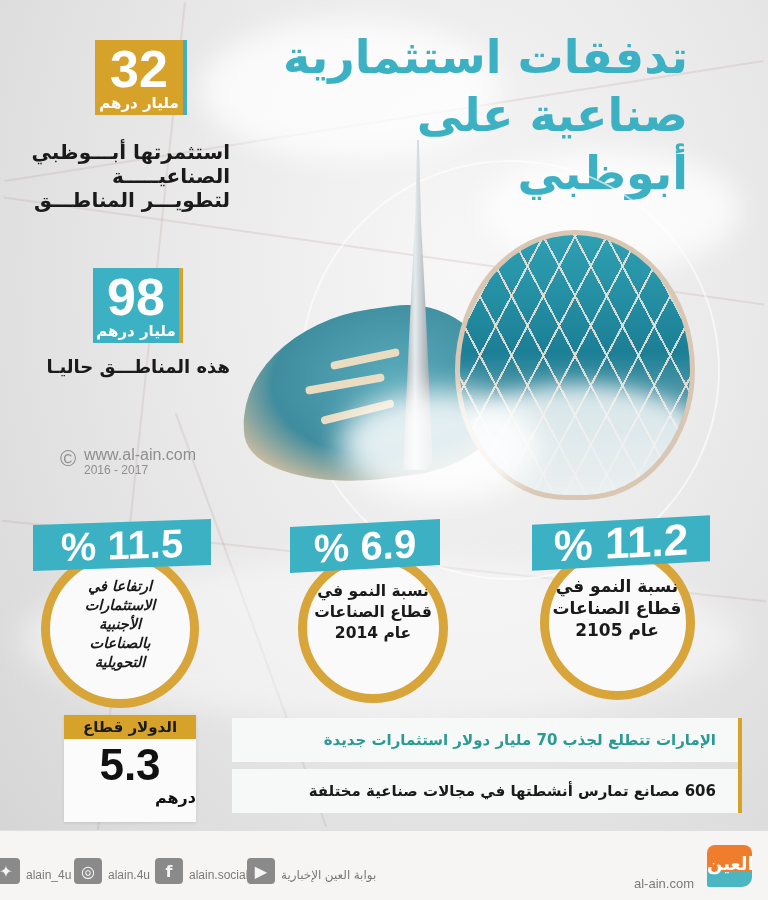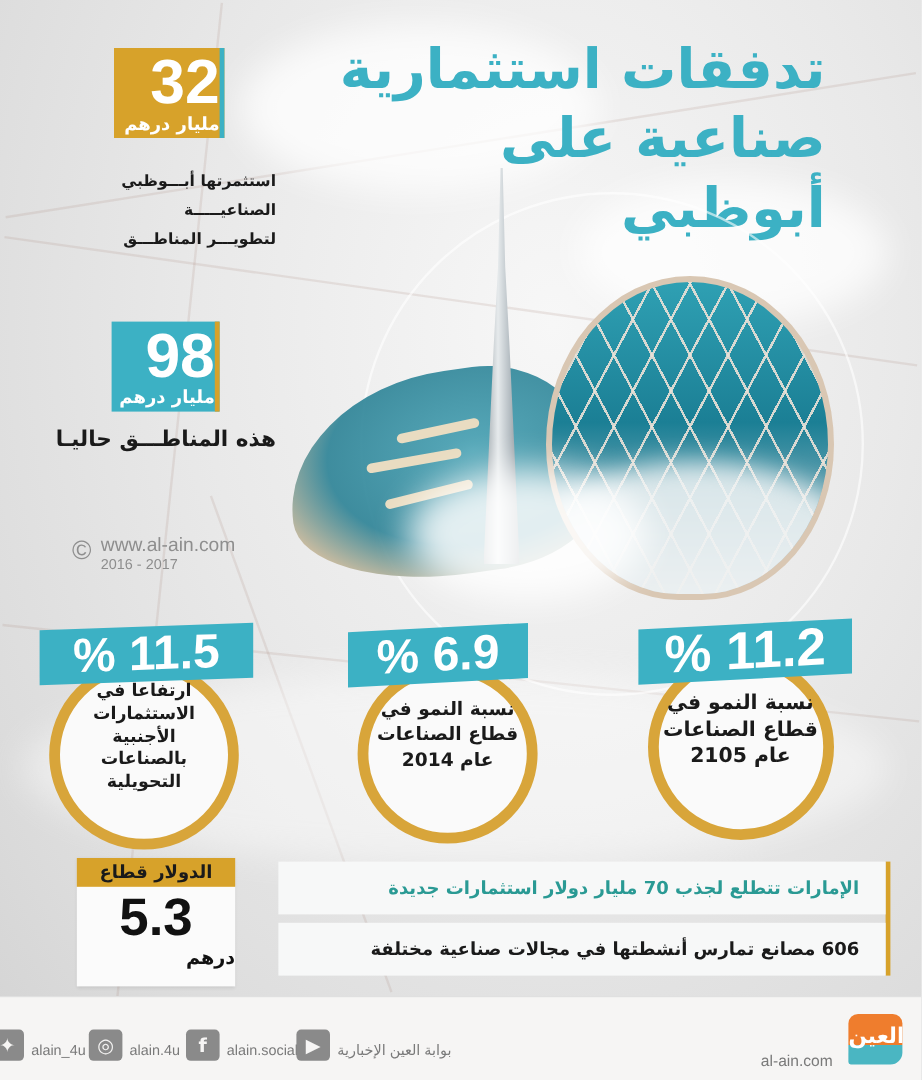--- a/index.html
+++ b/index.html
@@ -5,27 +5,27 @@
   * { box-sizing: border-box; margin: 0; padding: 0; }
   body { width: 768px; height: 900px; overflow: hidden; font-family: "DejaVu Sans", sans-serif; background: #ececec; }
   .canvas { position: relative; width: 768px; height: 900px; overflow: hidden;
     background: radial-gradient(ellipse at 60% 30%, #f7f7f7 0%, #e9e9e9 45%, #dcdcdc 80%, #d3d3d3 100%); }
   .grid-line { position: absolute; background: rgba(170,140,130,0.18); }
   .cloud { position: absolute; border-radius: 50%; background: rgba(255,255,255,0.75); filter: blur(14px); }
 
   .title { position: absolute; right: 80px; top: 28px; width: 420px; text-align: right; direction: rtl;
     color: #3cb1c4; font-weight: bold; font-size: 46px; line-height: 58px; }
 
-  .stat-box { position: absolute; color: #fff; text-align: right; }
+  .stat-box { position: absolute; color: #fff; text-align: center; }
   .stat-box .num { font-family: "Liberation Sans", sans-serif; font-weight: bold; font-size: 52px; line-height: 50px; }
   .stat-box .unit { font-size: 15px; font-weight: bold; direction: rtl; line-height: 18px; }
   .box-32 { left: 95px; top: 40px; width: 92px; height: 75px; background: #d7a22a; border-right: 4px solid #3cb1c4; padding-top: 4px; }
   .box-98 { left: 93px; top: 268px; width: 90px; height: 75px; background: #3cb1c4; border-right: 4px solid #d7a22a; padding-top: 4px; }
 
-  .stat-desc { position: absolute; direction: rtl; text-align: right; font-weight: bold; color: #1a1a1a; font-size: 13px; line-height: 24px; }
+  .stat-desc { position: absolute; direction: rtl; text-align: right; font-weight: bold; color: #1a1a1a; font-size: 20px; line-height: 24px; }
   .desc-32 { right: 538px; top: 140px; width: 200px; }
   .desc-98 { right: 538px; top: 355px; width: 220px; font-size: 18px; }
 
   .copyright { position: absolute; left: 60px; top: 446px; color: #8e8e8e; font-family: "Liberation Sans", sans-serif; }
   .copyright .c { font-size: 22px; position: absolute; left: 0; top: 0; }
   .copyright .url { font-size: 16px; position: absolute; left: 24px; top: 0; white-space: nowrap; }
   .copyright .years { font-size: 12px; position: absolute; left: 24px; top: 17px; white-space: nowrap; }
 
   .scene { position: absolute; left: 240px; top: 140px; width: 480px; height: 370px; }
   .tower { position: absolute; left: 163px; top: 0; width: 30px; height: 330px;
@@ -45,21 +45,21 @@
 
   .pct-card { position: absolute; }
   .ring { position: absolute; width: 150px; height: 150px; border-radius: 50%; border: 9px solid #d8a53a; background: #fafafa; }
   .banner { position: absolute; height: 46px; background: #3cb1c4; color: #fff; font-family: "Liberation Sans", sans-serif;
     font-weight: bold; font-size: 40px; line-height: 46px; text-align: center; white-space: nowrap; }
   .ring-text { position: absolute; direction: rtl; text-align: center; font-weight: bold; color: #1a1a1a; font-size: 15.5px; line-height: 21px; }
 
   .card-a { left: 33px; top: 510px; }
   .card-a .ring { left: 8px; top: 40px; width: 158px; height: 158px; }
   .card-a .banner { left: 0; top: 12px; width: 178px; transform: skewY(-2deg); }
-  .card-a .ring-text { left: 20px; top: 57px; width: 134px; font-size: 14.5px; line-height: 19px; }
+  .card-a .ring-text { left: 20px; top: 67px; width: 134px; font-size: 14.5px; line-height: 19px; font-style: italic; }
 
   .card-b { left: 290px; top: 515px; }
   .card-b .ring { left: 8px; top: 38px; width: 150px; height: 150px; }
   .card-b .banner { left: 0; top: 8px; width: 150px; transform: skewY(-3deg); }
   .card-b .ring-text { left: 18px; top: 66px; width: 130px; }
 
   .card-c { left: 532px; top: 510px; }
   .card-c .ring { left: 8px; top: 35px; width: 155px; height: 155px; }
   .card-c .banner { left: 0; top: 10px; width: 178px; font-size: 44px; transform: skewY(-3deg); }
   .card-c .ring-text { left: 20px; top: 65px; width: 130px; font-size: 17px; line-height: 22px; }

